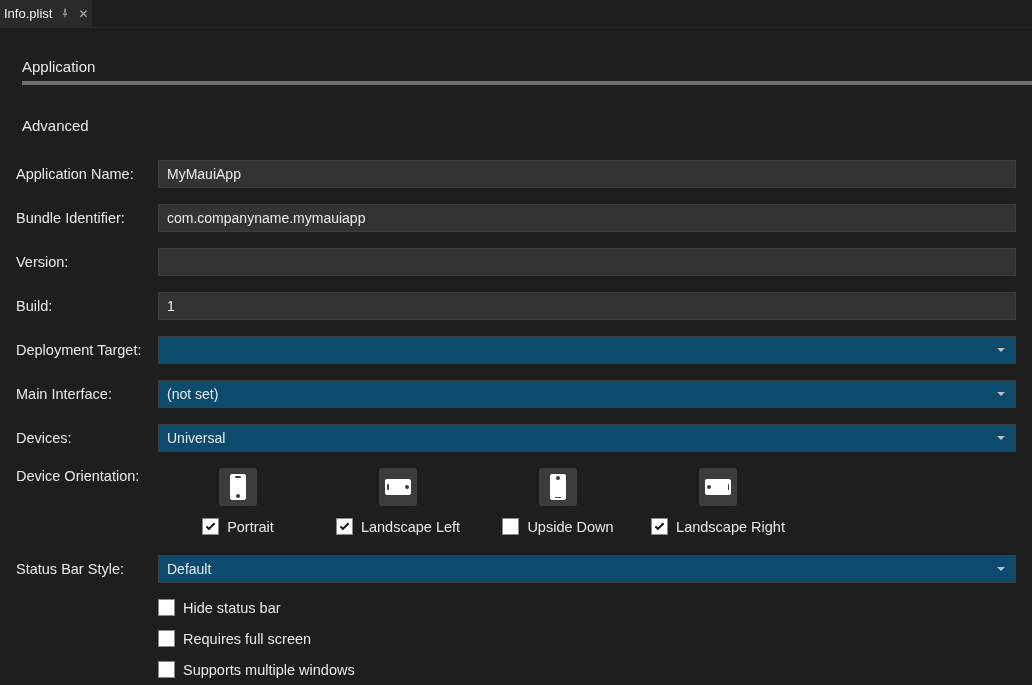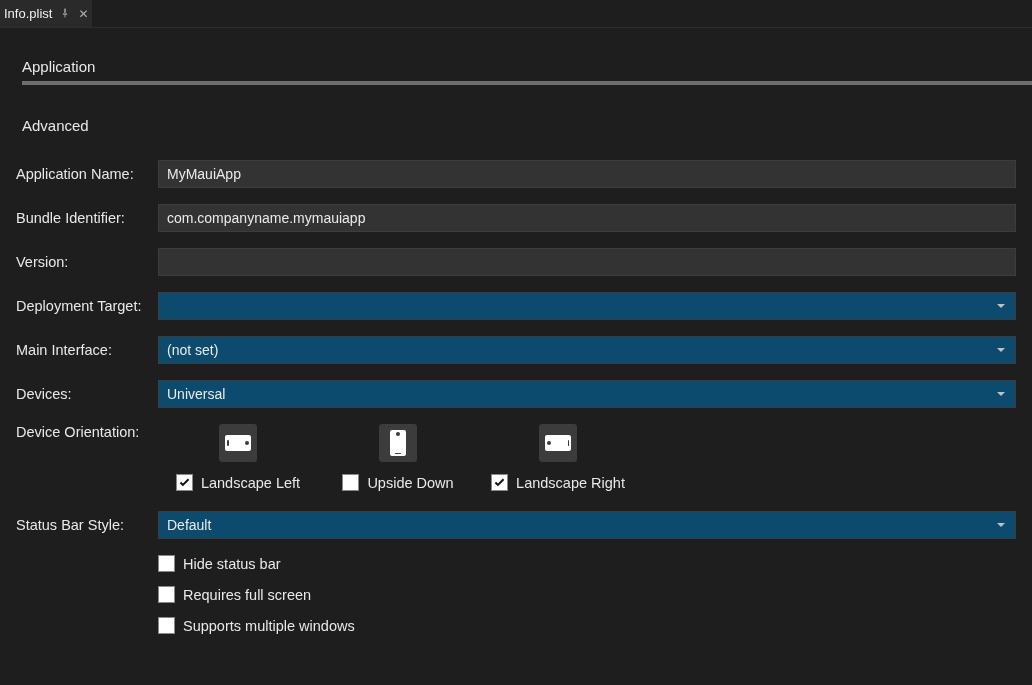--- a/index.html
+++ b/index.html
@@ -199,20 +199,24 @@
   <div class="row">
     <div class="label">Bundle Identifier:</div>
     <input class="textinput" value="com.companyname.mymauiapp" style="">
   </div>
 
   <div class="row">
     <div class="label">Version:</div>
     <input class="textinput" value="" style="">
   </div>
 
+  <div class="row">
+    <div class="label">Build:</div>
+    <input class="textinput" value="1" style="">
+  </div>
 
   <div class="row">
     <div class="label">Deployment Target:</div>
     <div class="select">
       <span></span>
       <span class="caret"></span>
     </div>
   </div>
 
   <div class="row">
@@ -228,20 +232,33 @@
     <div class="select">
       <span>Universal</span>
       <span class="caret"></span>
     </div>
   </div>
 
   <div class="row orient-row">
     <div class="label">Device Orientation:</div>
     <div class="orient-grid">
 
+      <div class="orient-cell">
+        <div class="orient-icon">
+            <div class="phone-portrait"></div>
+          </div>
+        <div class="check-line">
+          <span class="checkbox checked">
+              <svg viewBox="0 0 16 16">
+                <path d="M3 8l3 3 7-7" stroke="#111" stroke-width="2.4" fill="none"></path>
+              </svg>
+            </span>
+          <span>Portrait</span>
+        </div>
+      </div>
 
       <div class="orient-cell">
         <div class="orient-icon">
             <div class="phone-landscape left"></div>
           </div>
         <div class="check-line">
           <span class="checkbox checked">
               <svg viewBox="0 0 16 16">
                 <path d="M3 8l3 3 7-7" stroke="#111" stroke-width="2.4" fill="none"></path>
               </svg>

